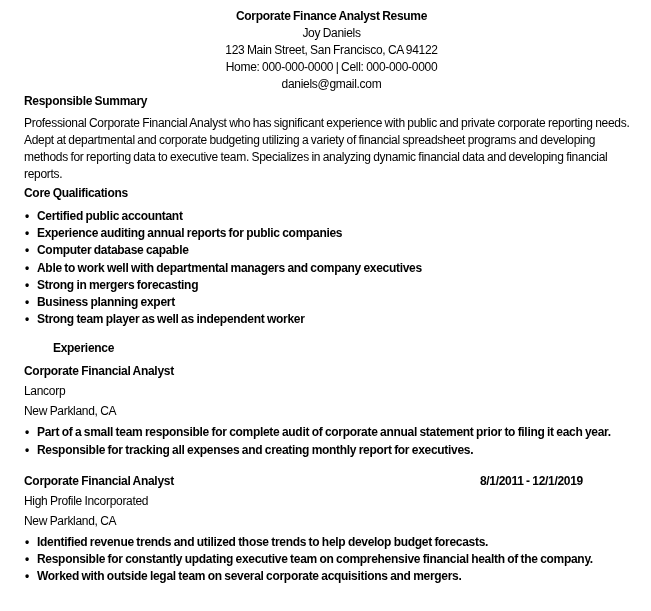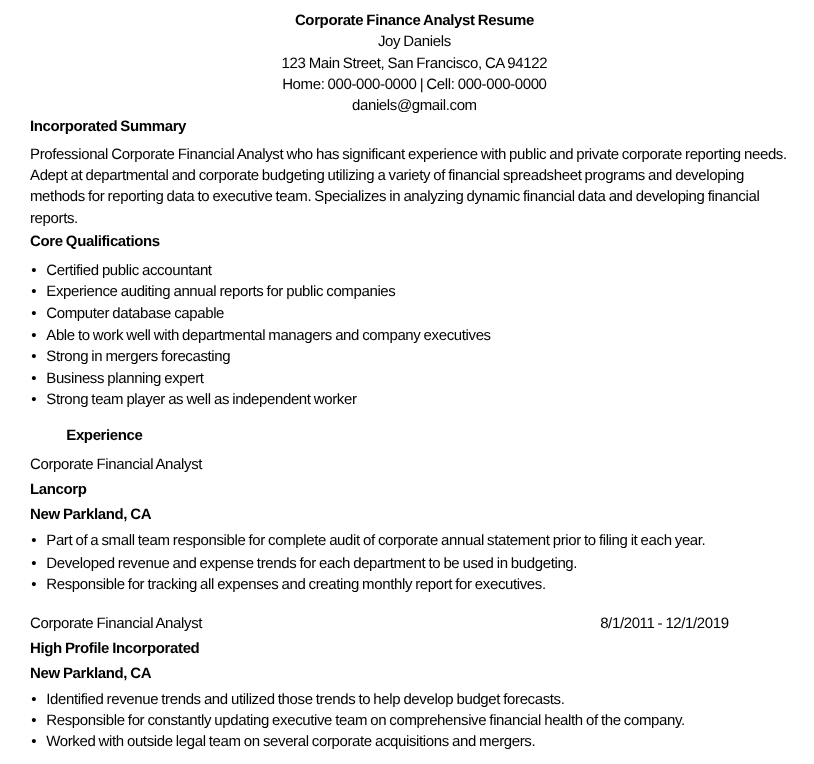--- a/index.html
+++ b/index.html
@@ -35,20 +35,21 @@
     font-weight: 700;
     white-space: nowrap;
   }
   .summary {
     margin: 5px 0 2px 0;
   }
   ul.bullets {
     list-style: none;
     margin: 6px 0 0 0;
     padding: 0;
+    font-weight: bold;
   }
   ul.bullets li {
     position: relative;
     padding-left: 13px;
     line-height: 17.2px;
     white-space: nowrap;
   }
   ul.bullets li::before {
     content: "\2022";
     position: absolute;
@@ -57,31 +58,31 @@
   }
   .exp-heading {
     margin-top: 12px;
     padding-left: 29px;
   }
   .job-row {
     display: flex;
     justify-content: space-between;
     align-items: baseline;
     margin-top: 6px;
-    font-weight: 400;
+    font-weight: 700;
   }
   .job-row .job-title {
     white-space: nowrap;
   }
   .job-row .job-dates {
     white-space: nowrap;
     margin-right: 56px;
   }
   .job-line {
-    font-weight: 700;
+    font-weight: 400;
     margin-top: 3px;
     white-space: nowrap;
   }
   .job ul.bullets {
     margin-top: 4px;
   }
   .job + .job {
     margin-top: 14px;
   }
 </style>
@@ -91,21 +92,21 @@
 <div class="page">
 
   <header class="doc-header">
     <div class="line bold">Corporate Finance Analyst Resume</div>
     <div class="line">Joy Daniels</div>
     <div class="line">123 Main Street, San Francisco, CA 94122</div>
     <div class="line">Home: 000-000-0000 | Cell: 000-000-0000</div>
     <div class="line">daniels@gmail.com</div>
   </header>
 
-  <div class="section-heading">Incorporated Summary</div>
+  <div class="section-heading">Responsible Summary</div>
   <p class="summary">Professional Corporate Financial Analyst who has significant experience with public and private corporate reporting needs. Adept at departmental and corporate budgeting utilizing a variety of financial spreadsheet programs and developing methods for reporting data to executive team. Specializes in analyzing dynamic financial data and developing financial reports.</p>
 
   <div class="section-heading">Core Qualifications</div>
   <ul class="bullets">
     <li>Certified public accountant</li>
     <li>Experience auditing annual reports for public companies</li>
     <li>Computer database capable</li>
     <li>Able to work well with departmental managers and company executives</li>
     <li>Strong in mergers forecasting</li>
     <li>Business planning expert</li>
@@ -115,21 +116,20 @@
   <div class="section-heading exp-heading">Experience</div>
 
   <section class="job">
     <div class="job-row">
       <span class="job-title">Corporate Financial Analyst</span>
     </div>
     <div class="job-line">Lancorp</div>
     <div class="job-line">New Parkland, CA</div>
     <ul class="bullets">
       <li>Part of a small team responsible for complete audit of corporate annual statement prior to filing it each year.</li>
-      <li>Developed revenue and expense trends for each department to be used in budgeting.</li>
       <li>Responsible for tracking all expenses and creating monthly report for executives.</li>
     </ul>
   </section>
 
   <section class="job">
     <div class="job-row">
       <span class="job-title">Corporate Financial Analyst</span>
       <span class="job-dates">8/1/2011 - 12/1/2019</span>
     </div>
     <div class="job-line">High Profile Incorporated</div>

